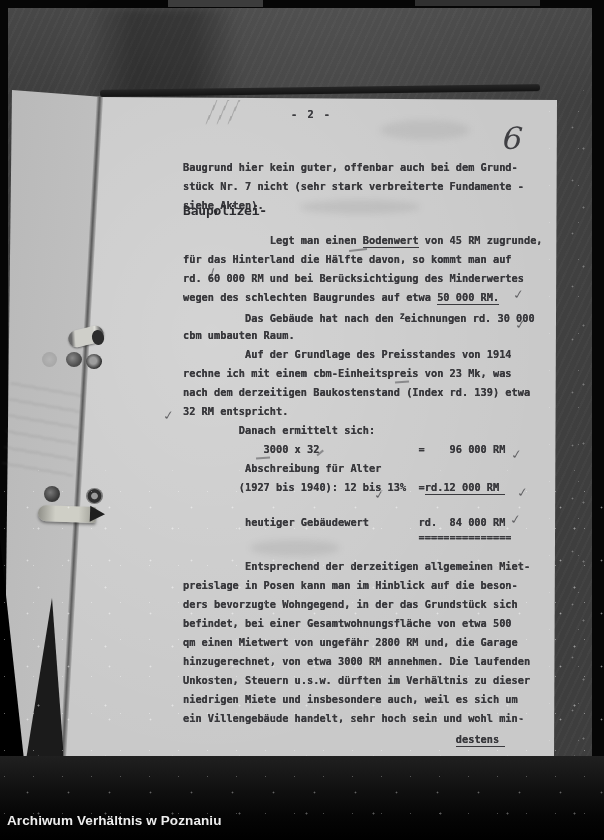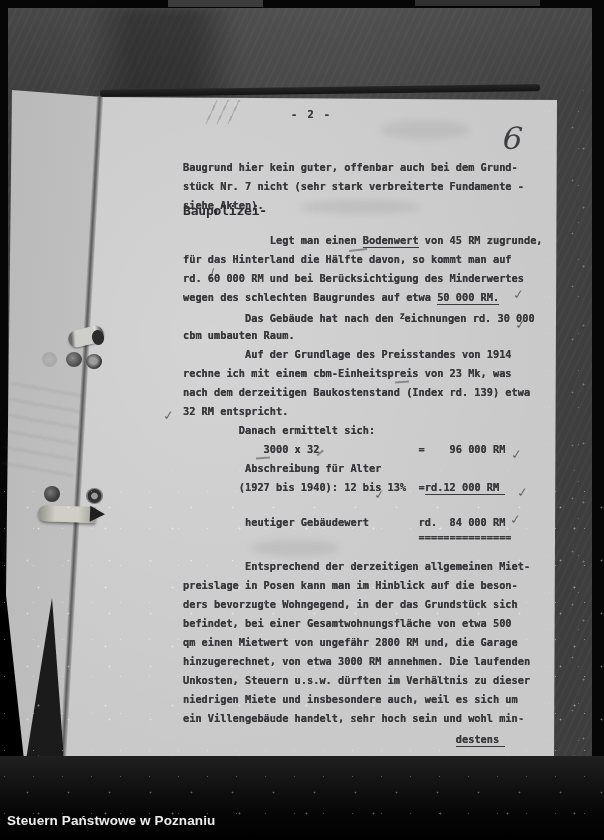--- a/index.html
+++ b/index.html
@@ -170,14 +170,14 @@
   <div class="pmark pm1"></div>
   <div class="pmark pm2"></div>
   <div class="pmark pm3"></div>
   <div class="pmark pm4"></div>
 
   <div class="dust dust-lower"></div>
   <div class="dust dust-right"></div>
 
   <div class="bottom-band"></div>
   <div class="dust dust-band"></div>
-  <div class="caption">Steuern Państwowe w Poznaniu</div>
+  <div class="caption">Archiwum Verhältnis w Poznaniu</div>
 </div>
 
 </body></html>

